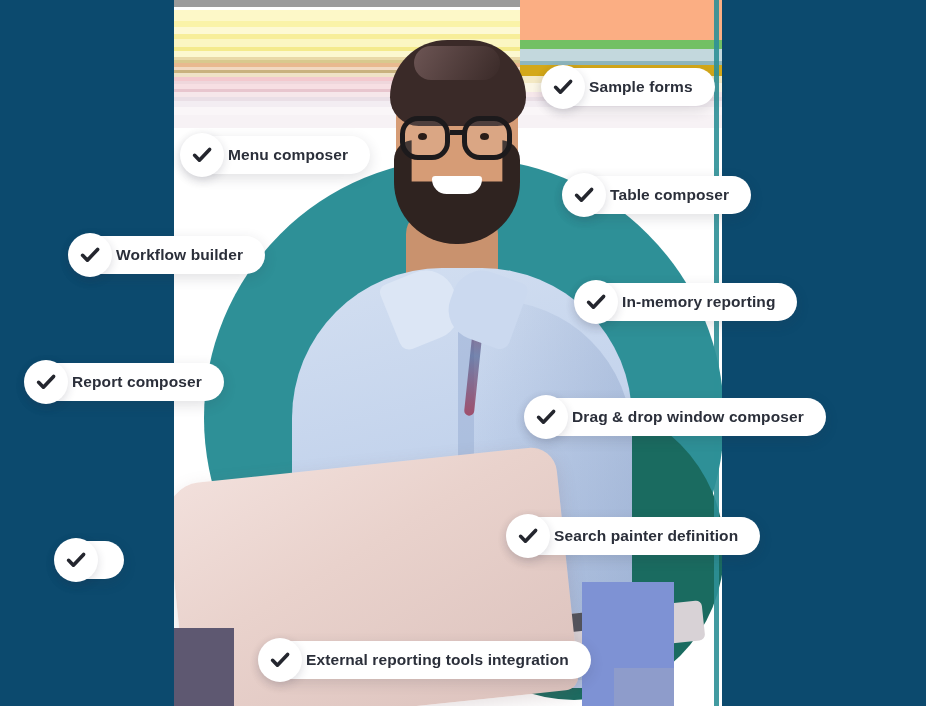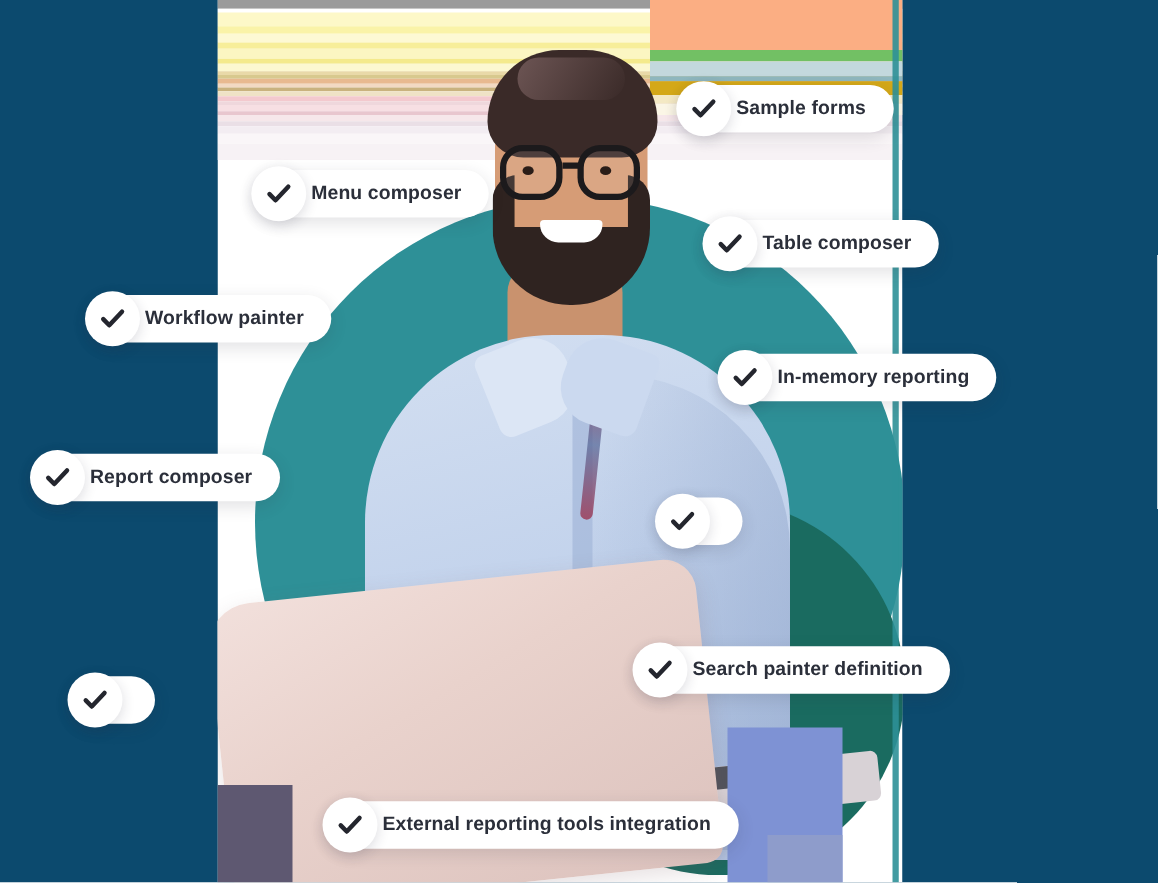--- a/index.html
+++ b/index.html
@@ -365,21 +365,21 @@
 
   <div id="pill-layer">
       <div class="pill" style="left: 545px; top: 68px;">
         <span class="pill-badge">
           <svg width="22" height="22" viewBox="0 0 22 22" aria-hidden="true">
             <path d="M3.6 11.3 L8.4 16.2 L18.6 5.4" fill="none" stroke="#24262E" stroke-width="3.6" stroke-linecap="round" stroke-linejoin="round"></path>
           </svg>
         </span>
         <span class="pill-label">Sample forms</span>
       </div>
-      <div class="pill" style="left: 205px; top: 136px;">
+      <div class="pill" style="left: 184px; top: 136px;">
         <span class="pill-badge">
           <svg width="22" height="22" viewBox="0 0 22 22" aria-hidden="true">
             <path d="M3.6 11.3 L8.4 16.2 L18.6 5.4" fill="none" stroke="#24262E" stroke-width="3.6" stroke-linecap="round" stroke-linejoin="round"></path>
           </svg>
         </span>
         <span class="pill-label">Menu composer</span>
       </div>
       <div class="pill" style="left: 566px; top: 176px;">
         <span class="pill-badge">
           <svg width="22" height="22" viewBox="0 0 22 22" aria-hidden="true">
@@ -387,21 +387,21 @@
           </svg>
         </span>
         <span class="pill-label">Table composer</span>
       </div>
       <div class="pill" style="left: 72px; top: 236px;">
         <span class="pill-badge">
           <svg width="22" height="22" viewBox="0 0 22 22" aria-hidden="true">
             <path d="M3.6 11.3 L8.4 16.2 L18.6 5.4" fill="none" stroke="#24262E" stroke-width="3.6" stroke-linecap="round" stroke-linejoin="round"></path>
           </svg>
         </span>
-        <span class="pill-label">Workflow painter</span>
+        <span class="pill-label">Workflow builder</span>
       </div>
       <div class="pill" style="left: 578px; top: 283px;">
         <span class="pill-badge">
           <svg width="22" height="22" viewBox="0 0 22 22" aria-hidden="true">
             <path d="M3.6 11.3 L8.4 16.2 L18.6 5.4" fill="none" stroke="#24262E" stroke-width="3.6" stroke-linecap="round" stroke-linejoin="round"></path>
           </svg>
         </span>
         <span class="pill-label">In-memory reporting</span>
       </div>
       <div class="pill" style="left: 28px; top: 363px;">
@@ -411,20 +411,21 @@
           </svg>
         </span>
         <span class="pill-label">Report composer</span>
       </div>
       <div class="pill" style="left: 528px; top: 398px;">
         <span class="pill-badge">
           <svg width="22" height="22" viewBox="0 0 22 22" aria-hidden="true">
             <path d="M3.6 11.3 L8.4 16.2 L18.6 5.4" fill="none" stroke="#24262E" stroke-width="3.6" stroke-linecap="round" stroke-linejoin="round"></path>
           </svg>
         </span>
+        <span class="pill-label">Drag &amp; drop window composer</span>
       </div>
       <div class="pill" style="left: 510px; top: 517px;">
         <span class="pill-badge">
           <svg width="22" height="22" viewBox="0 0 22 22" aria-hidden="true">
             <path d="M3.6 11.3 L8.4 16.2 L18.6 5.4" fill="none" stroke="#24262E" stroke-width="3.6" stroke-linecap="round" stroke-linejoin="round"></path>
           </svg>
         </span>
         <span class="pill-label">Search painter definition</span>
       </div>
       <div class="pill" style="left: 58px; top: 541px;">

